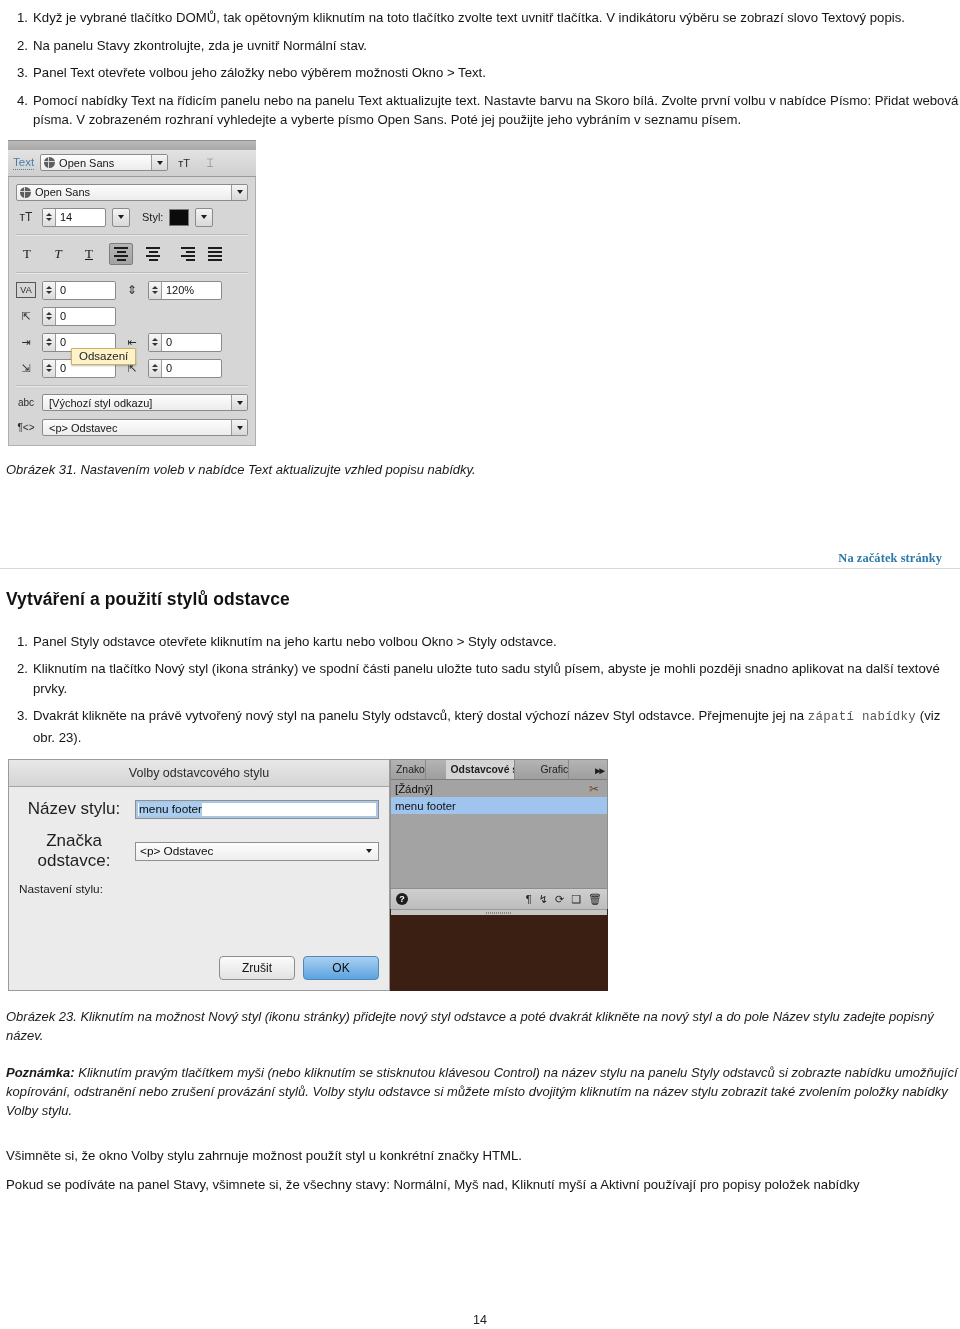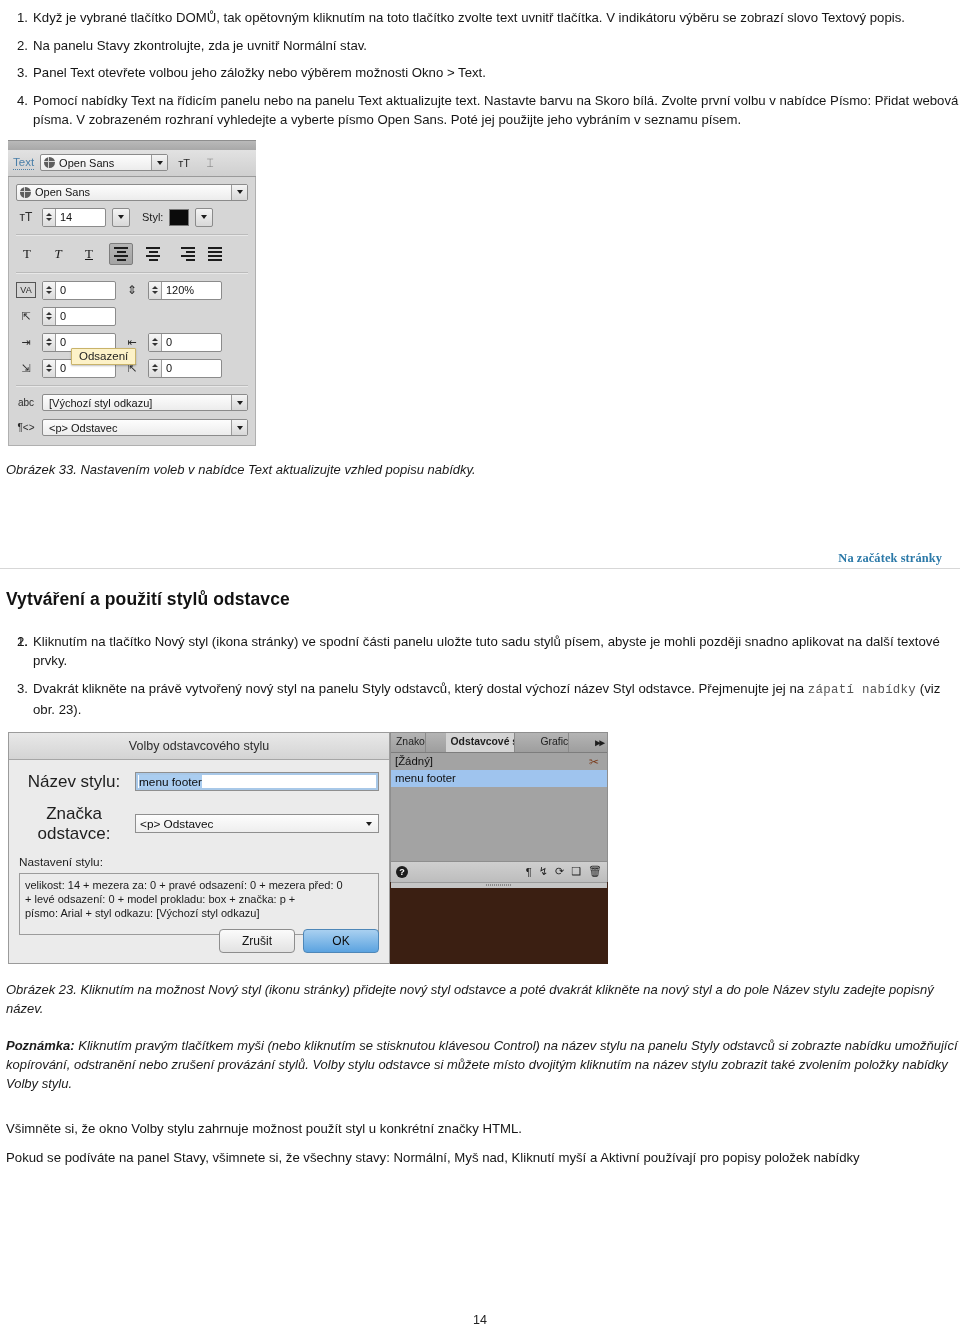--- a/index.html
+++ b/index.html
@@ -648,31 +648,32 @@
           <span class="arrowbtn">
               <i class="caret"></i>
             </span>
         </div>
       </div>
     </div>
 
     <div class="tooltip">Odsazení</div>
   </div>
 
-  <div class="caption">Obrázek 33. Nastavením voleb v nabídce Text aktualizujte vzhled popisu nabídky.</div>
+  <div class="caption">Obrázek 31. Nastavením voleb v nabídce Text aktualizujte vzhled popisu nabídky.</div>
 
   <div class="rule-row" style="margin-top:72px;font-family:Liberation Serif, serif;">
     <div class="hr"></div>
     <a class="top-link">Na začátek stránky</a>
   </div>
   <h2 class="section">Vytváření a použití stylů odstavce</h2>
 
   <ol class="steps">
     <li>
       <span class="num">1.</span>
+      <span>Panel Styly odstavce otevřete kliknutím na jeho kartu nebo volbou Okno &gt; Styly odstavce.</span>
     </li>
     <li>
       <span class="num">2.</span>
       <span>Kliknutím na tlačítko Nový styl (ikona stránky) ve spodní části panelu uložte tuto sadu stylů písem, abyste je mohli později snadno aplikovat na další textové prvky.</span>
     </li>
     <li>
       <span class="num">3.</span>
       <span>Dvakrát klikněte na právě vytvořený nový styl na panelu Styly odstavců, který dostal výchozí název Styl odstavce. Přejmenujte jej na </span><span class="mono">zápatí nabídky</span><span> (viz obr. 23).</span>
     </li>
   </ol>
@@ -691,25 +692,20 @@
 
       <div class="formrow">
         <span class="flabel" style="width:110px;">Značka odstavce:</span>
         <span class="selectbox" style="margin-left:6px;">
           <span>&lt;p&gt; Odstavec</span>
           <i class="caret sc"></i>
         </span>
       </div>
 
       <div class="subhead">Nastavení stylu:</div>
-      <div class="settings">
-        <div>velikost: 14 + mezera za: 0 + pravé odsazení: 0 + mezera před: 0</div>
-        <div>+ levé odsazení: 0 + model prokladu: box + značka: p +</div>
-        <div>písmo: Arial + styl odkazu: [Výchozí styl odkazu]</div>
-      </div>
 
       <div class="btnrow">
         <span class="btn">Zrušit</span>
         <span class="btn primary">OK</span>
       </div>
     </div>
 
     <div class="stylespanel">
       <div class="tabs">
         <span class="tab">Znakov</span>

